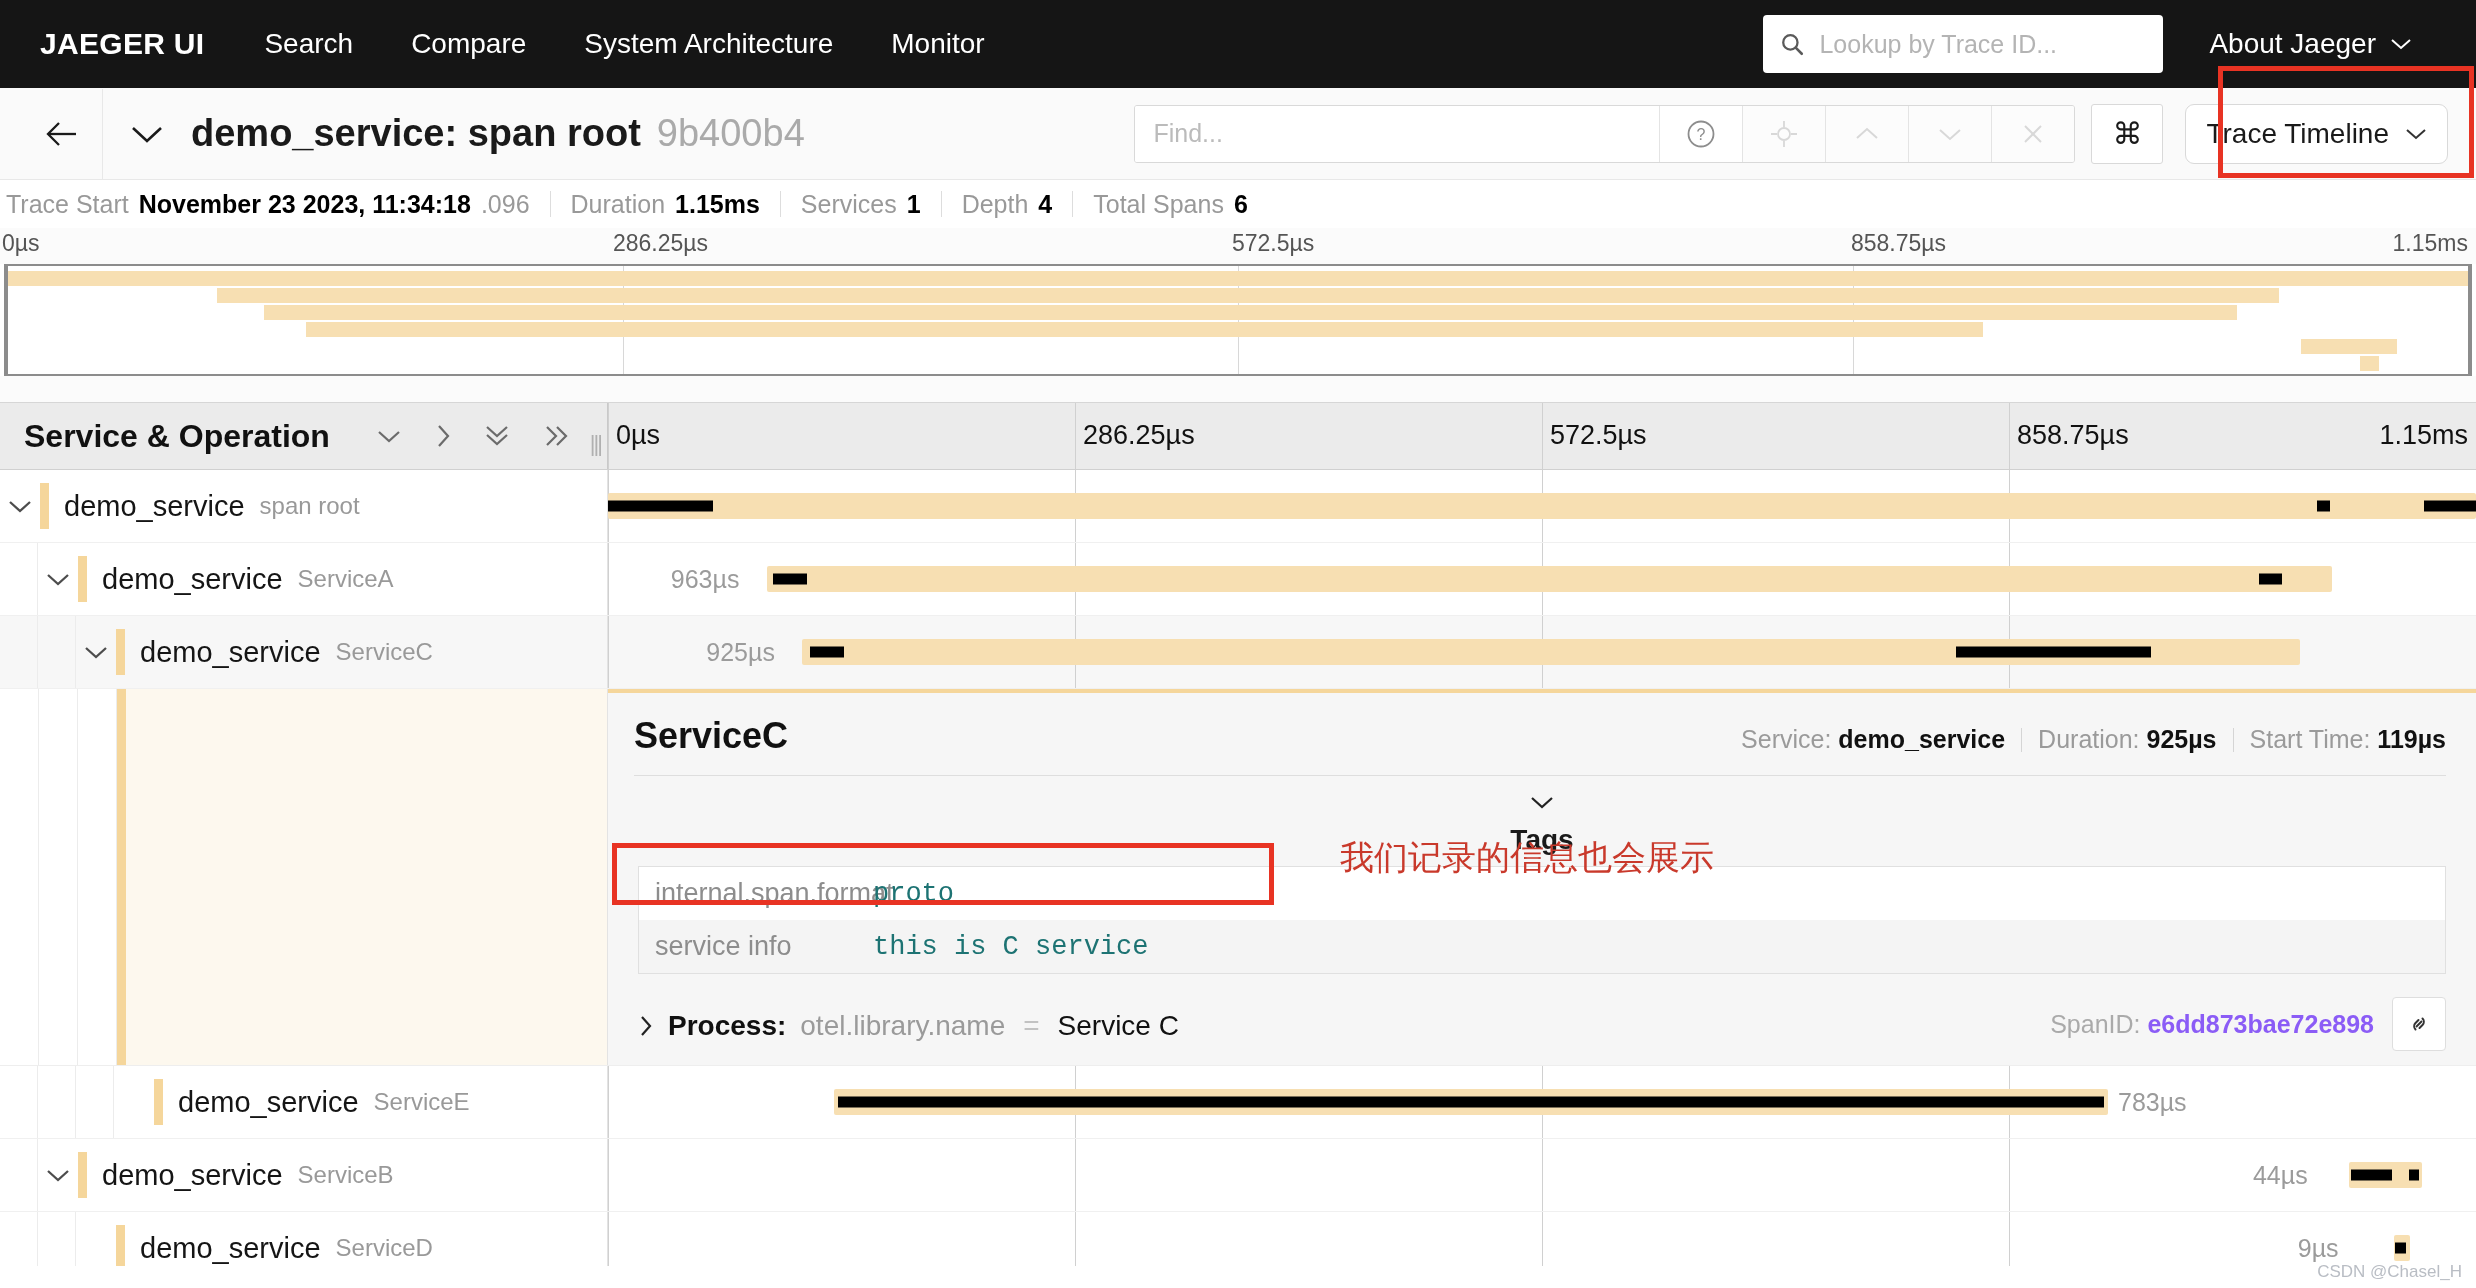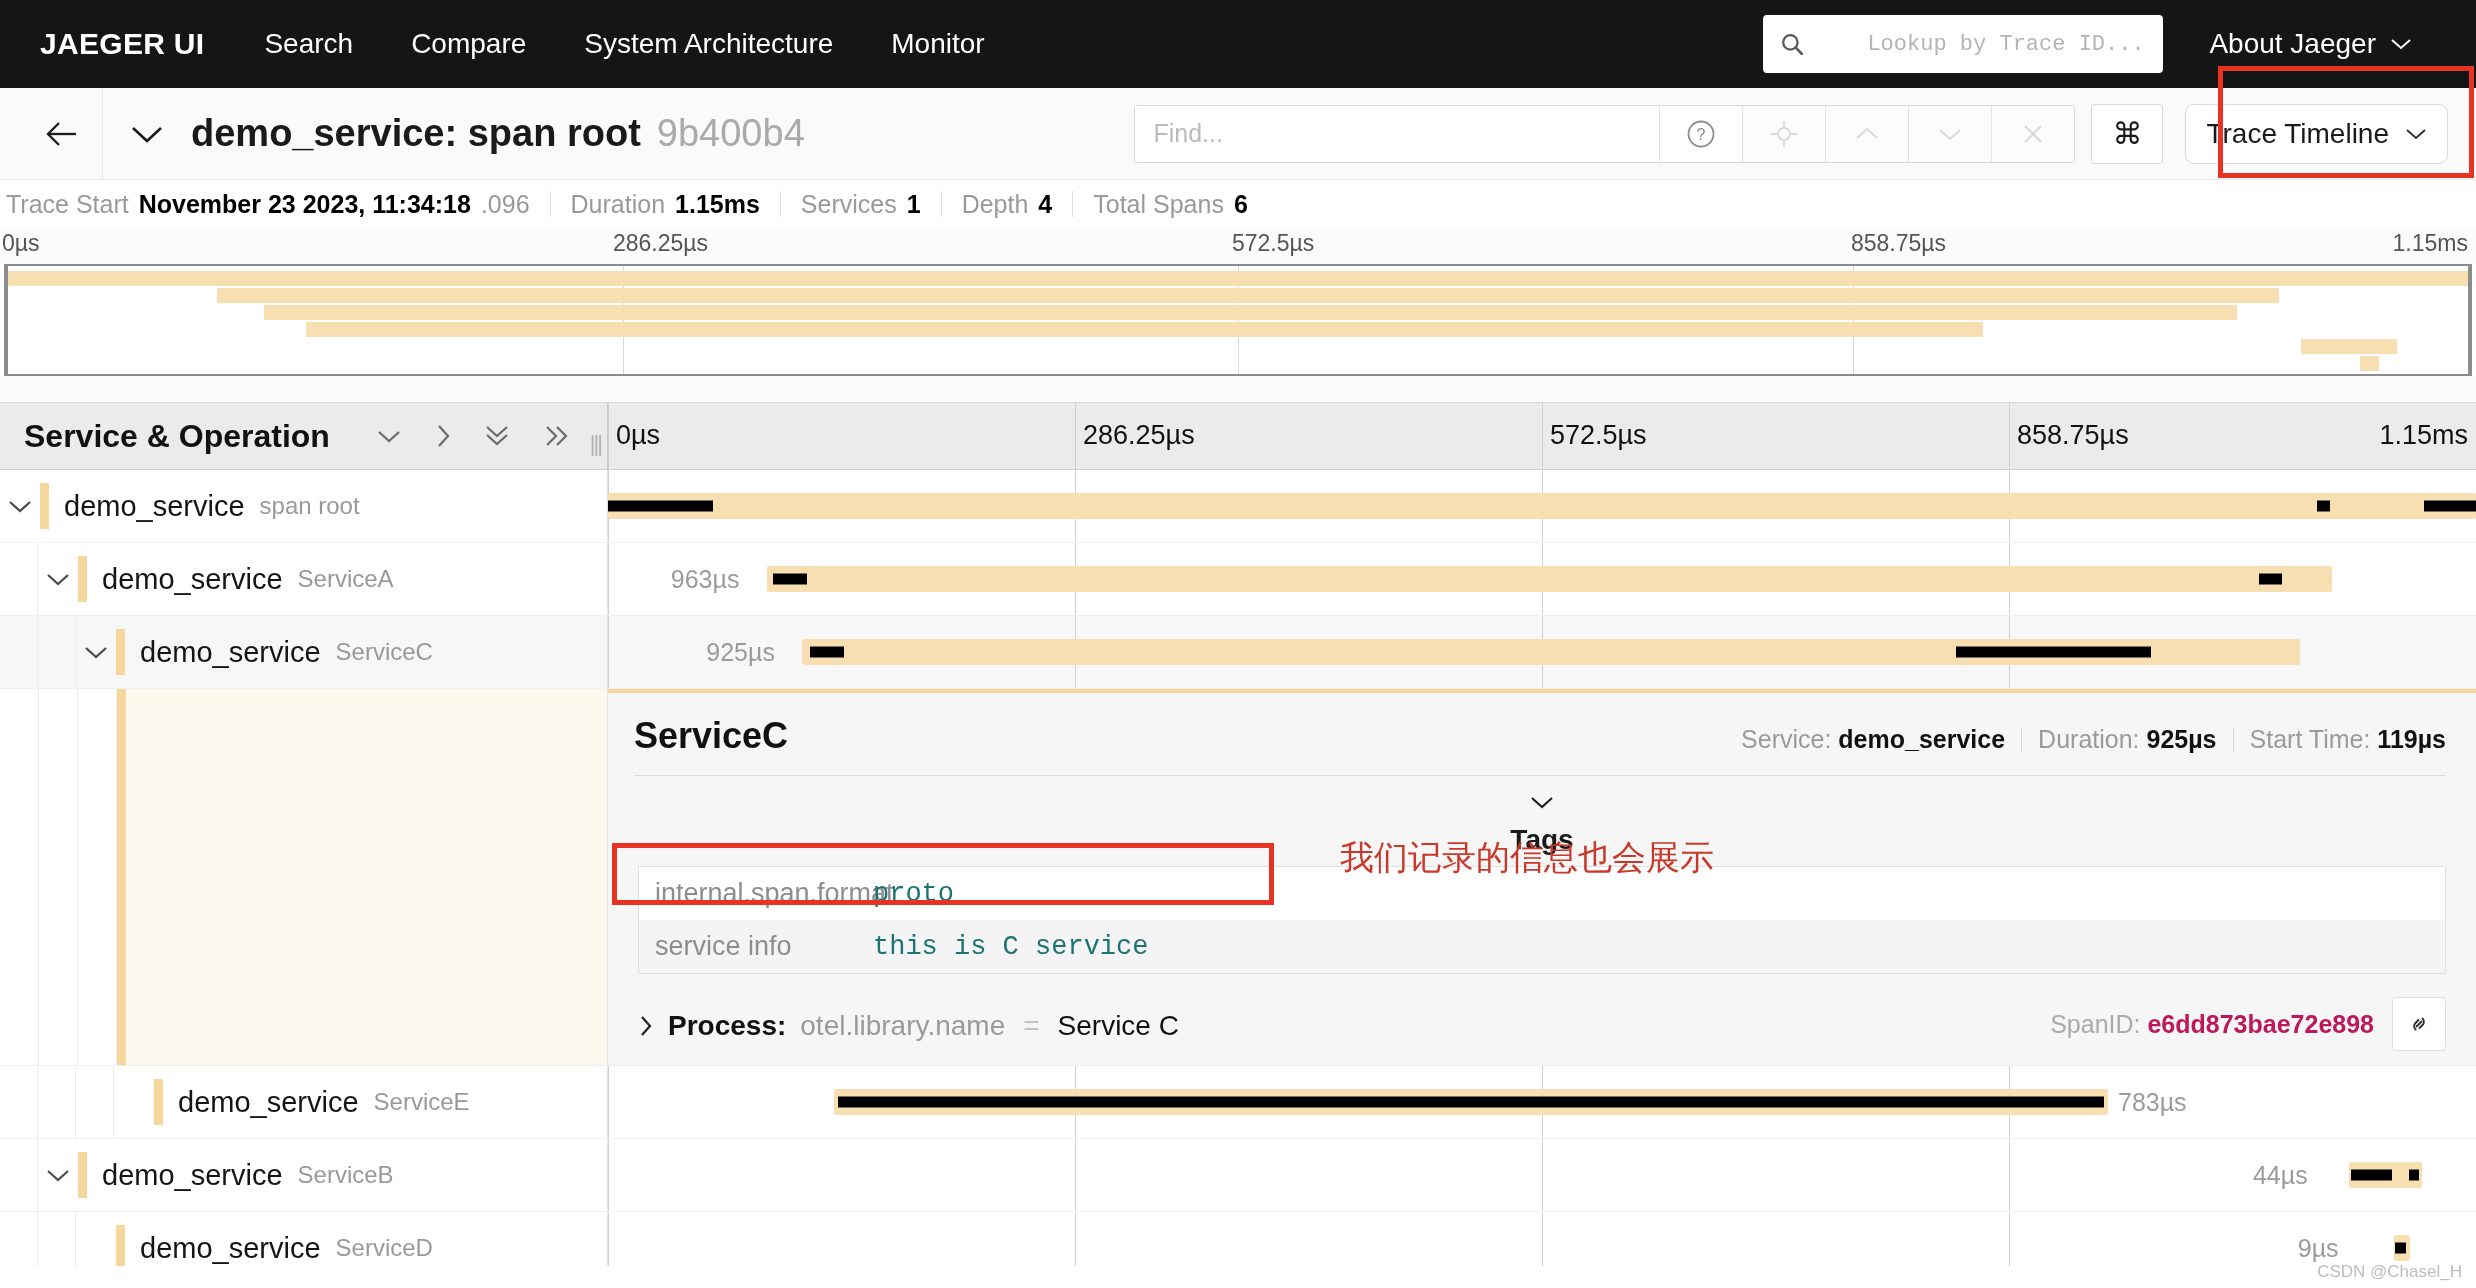--- a/index.html
+++ b/index.html
@@ -49,25 +49,24 @@
     display: flex;
     align-items: center;
     padding: 0 16px;
     box-sizing: border-box;
     margin-right: 46px;
   }
   .lookup svg { flex: 0 0 auto; margin-right: 12px; }
   .lookup input {
     border: 0;
     outline: 0;
-    font-size: 22px;
+    font-size: 25px;
     color: #444;
     width: 100%;
-    font-family: Liberation Mono, monospace;
-    margin-left: 48px;
+    font-family: Liberation Sans, sans-serif;
   }
   .lookup input::placeholder { color: #b4b4b4; }
   .about {
     color: #fff;
     font-size: 28px;
     display: flex;
     align-items: center;
     gap: 14px;
     white-space: nowrap;
     margin-right: 24px;
@@ -453,21 +452,21 @@
   .process-row .pv { color: #111; }
   .spanid-row {
     position: absolute;
     right: 30px;
     bottom: 14px;
     display: flex;
     align-items: center;
     gap: 18px;
   }
   .spanid-txt { font-size: 25px; color: #aaa; white-space: nowrap; }
-  .spanid-txt b { color: #be185d; font-weight: 700; }
+  .spanid-txt b { color: #8b5cf6; font-weight: 700; }
   .linkbtn {
     width: 52px; height: 52px;
     border: 1px solid #dedede;
     border-radius: 4px;
     background: #fff;
     display: flex;
     align-items: center;
     justify-content: center;
     cursor: pointer;
   }

